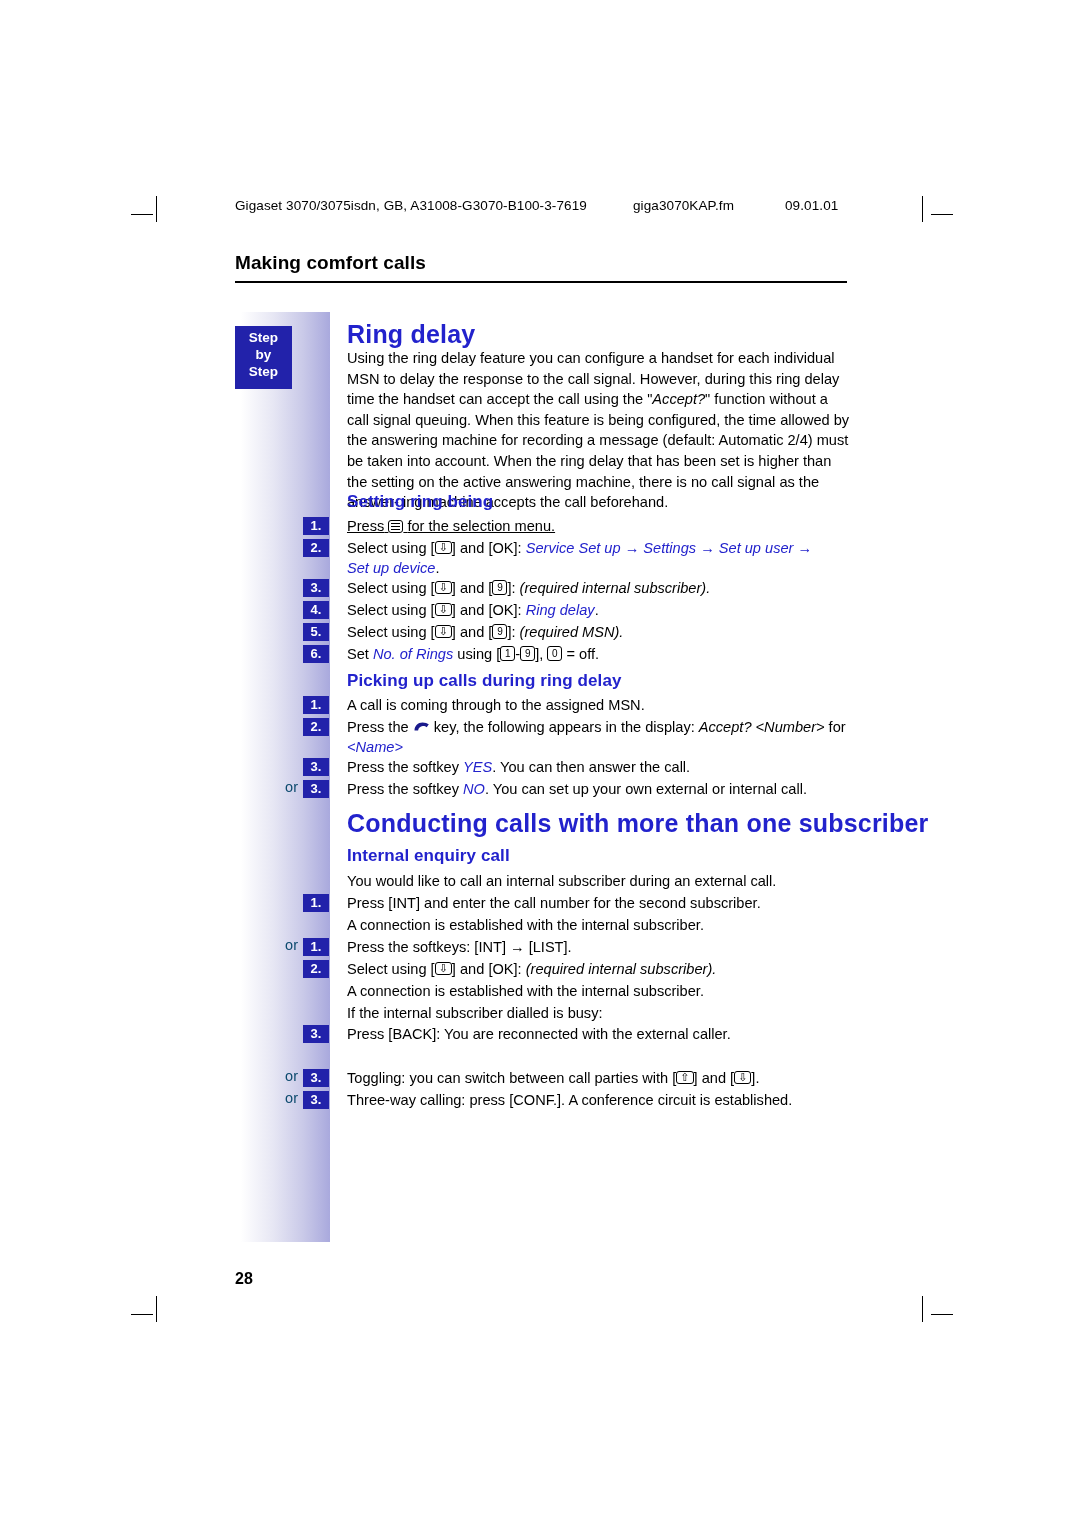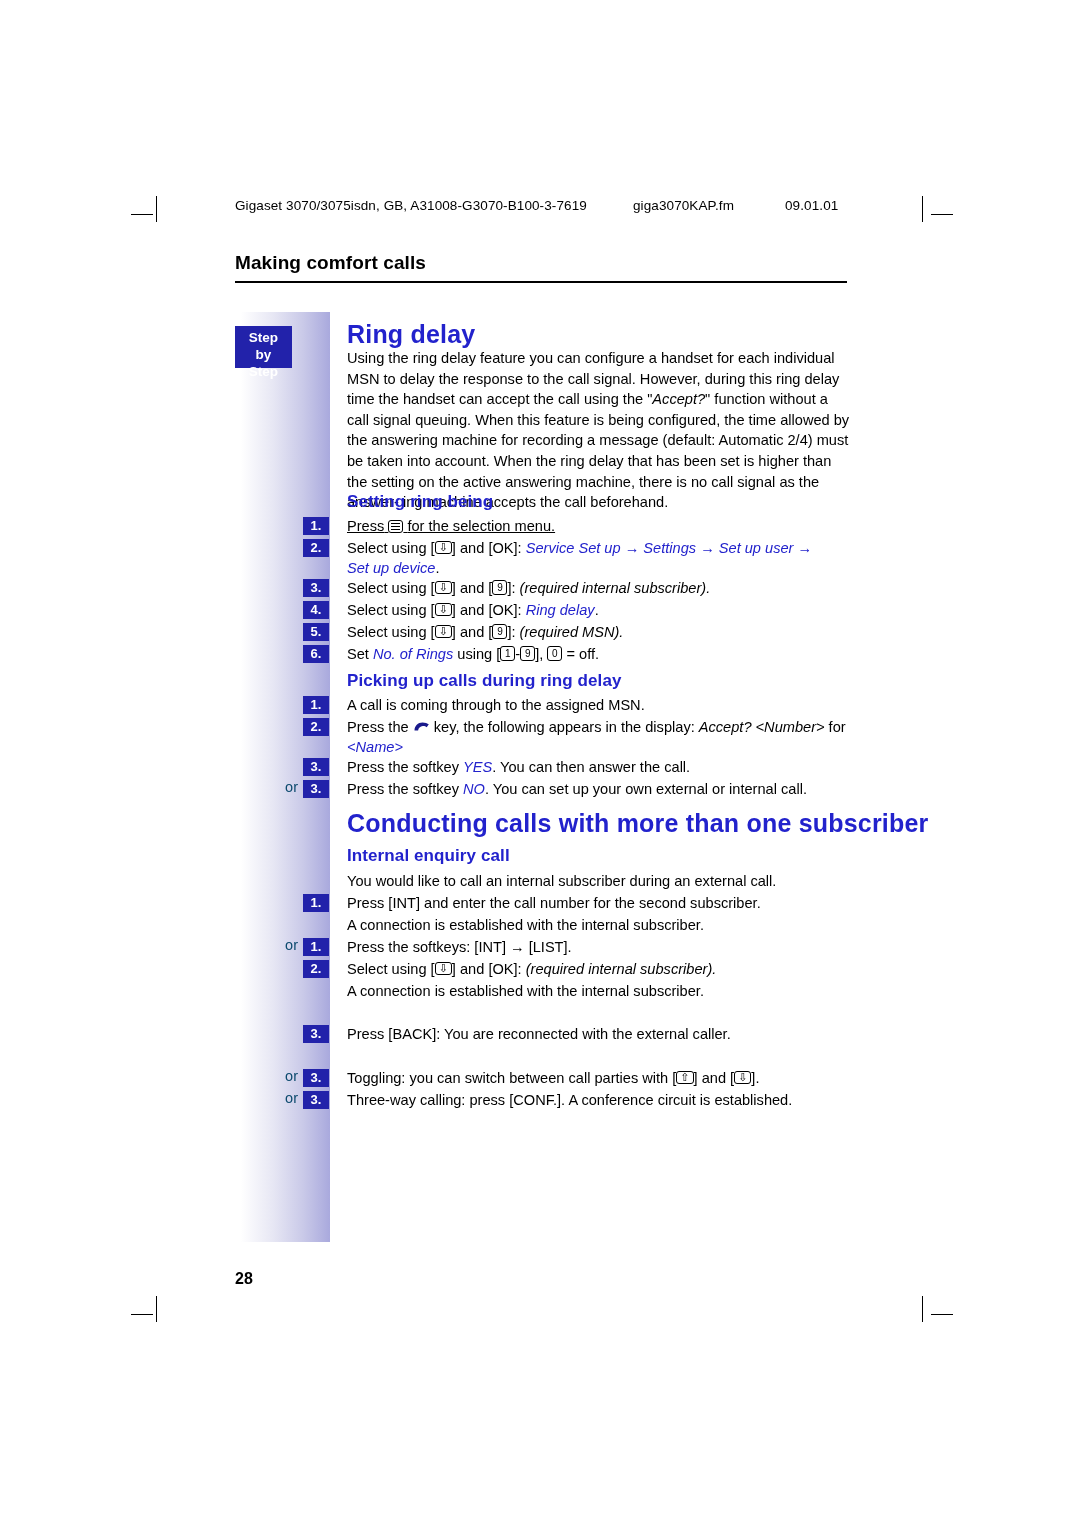--- a/index.html
+++ b/index.html
@@ -70,21 +70,21 @@
     top: 312px;
     width: 95px;
     height: 930px;
     background: linear-gradient(to right, #ffffff 0%, #ffffff 6%, #e7e7f4 40%, #c9c9e8 72%, #a9a9dd 100%);
   }
   .step-badge {
     position: absolute;
     left: 235px;
     top: 326px;
     width: 57px;
-    height: 42px;
+    height: 63px;
     background: #2222aa;
     color: #ffffff;
     font-size: 13.5px;
     font-weight: bold;
     line-height: 17px;
     text-align: center;
     padding-top: 3px;
     box-sizing: border-box;
   }
   .step-badge .w { display: block; }
@@ -360,20 +360,21 @@
   <div class="stepnum" style="left:303px; top:960px;">2.</div>
   <div class="line" style="top:959px;">
     <span>Select using</span>
     [<span class="keybox arrow">⇩</span>]
     <span>and</span>
     <span>[OK]:</span>
     <span class="it">(required internal subscriber).</span>
   </div>
 
   <div class="line" style="top:981px;">A connection is established with the internal subscriber.</div>
+  <div class="line" style="top:1003px;">If the internal subscriber dialled is busy:</div>
 
   <div class="stepnum" style="left:303px; top:1025px;">3.</div>
   <div class="line" style="top:1024px;">Press [BACK]: You are reconnected with the external caller.</div>
 
 
   <div class="orlabel" style="left:268px; top:1068px;">or</div>
   <div class="stepnum" style="left:303px; top:1069px;">3.</div>
   <div class="line" style="top:1068px;">
     Toggling: you can switch between call parties with
     [<span class="keybox arrow">⇧</span>]

